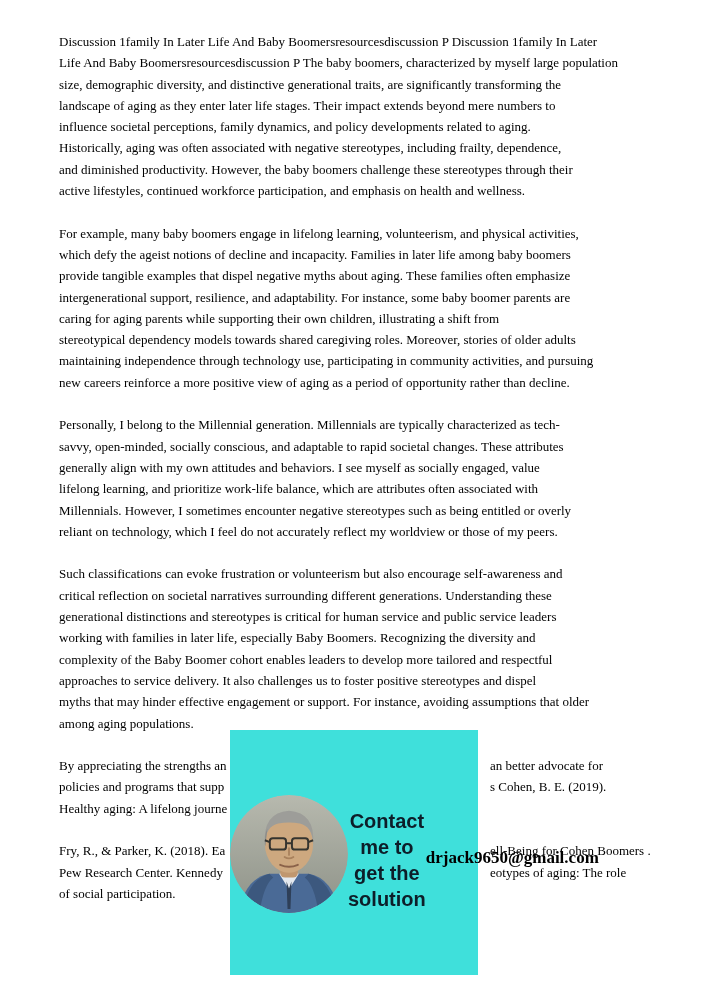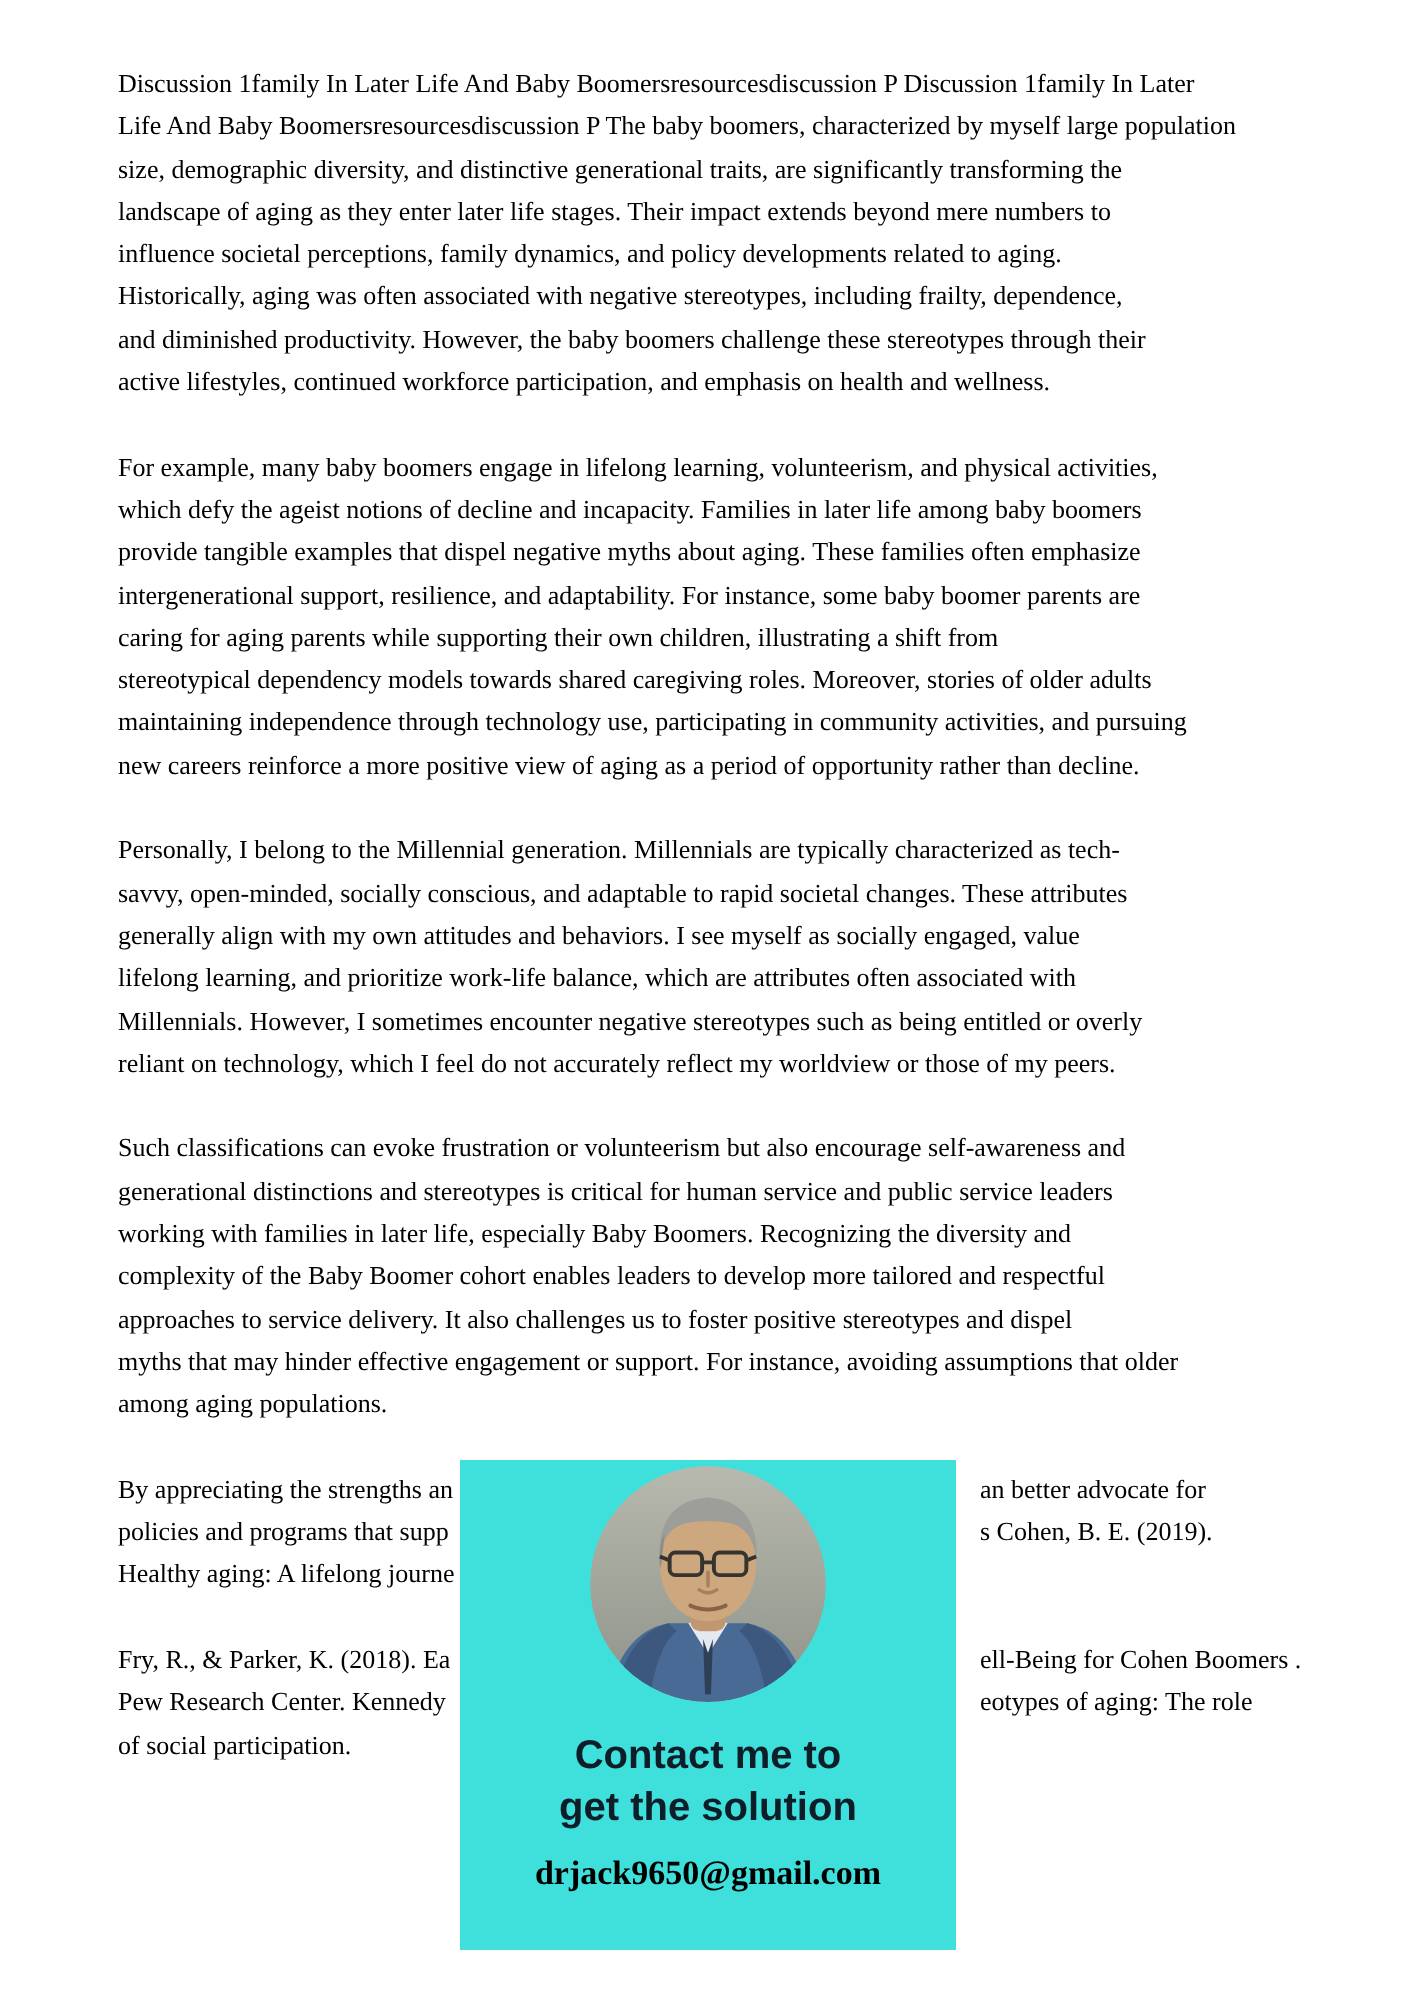--- a/index.html
+++ b/index.html
@@ -20,21 +20,21 @@
     line-height:21.3px;
   }
   .para{margin:0 0 21.3px 0;}
   .line{white-space:pre;height:21.3px;}
   .line.split{position:relative;}
   .frag-right{position:absolute;left:431px;top:0;}
   .overlay{
     position:absolute;
     left:230px;top:730px;
     width:248px;height:245px;
-    display:flex;flex-direction:column;align-items:center;
+    display:flex;flex-direction:row;align-items:center;
     z-index:5;
   }
   .avatar{
     width:118px;height:118px;
     border-radius:50%;
     overflow:hidden;
     margin-top:3px;
     flex:0 0 auto;
   }
   .avatar svg{display:block;width:100%;height:100%;}
@@ -84,20 +84,21 @@
       <div class="para">
         <div class="line">Personally, I belong to the Millennial generation. Millennials are typically characterized as tech-</div>
         <div class="line">savvy, open-minded, socially conscious, and adaptable to rapid societal changes. These attributes</div>
         <div class="line">generally align with my own attitudes and behaviors. I see myself as socially engaged, value</div>
         <div class="line">lifelong learning, and prioritize work-life balance, which are attributes often associated with</div>
         <div class="line">Millennials. However, I sometimes encounter negative stereotypes such as being entitled or overly</div>
         <div class="line">reliant on technology, which I feel do not accurately reflect my worldview or those of my peers.</div>
       </div>
       <div class="para">
         <div class="line">Such classifications can evoke frustration or volunteerism but also encourage self-awareness and</div>
+        <div class="line">critical reflection on societal narratives surrounding different generations. Understanding these</div>
         <div class="line">generational distinctions and stereotypes is critical for human service and public service leaders</div>
         <div class="line">working with families in later life, especially Baby Boomers. Recognizing the diversity and</div>
         <div class="line">complexity of the Baby Boomer cohort enables leaders to develop more tailored and respectful</div>
         <div class="line">approaches to service delivery. It also challenges us to foster positive stereotypes and dispel</div>
         <div class="line">myths that may hinder effective engagement or support. For instance, avoiding assumptions that older</div>
         <div class="line">among aging populations.</div>
       </div>
       <div class="para">
         <div class="line split"><span class="frag-left">By appreciating the strengths an</span><span class="frag-right">an better advocate for</span></div>
         <div class="line split"><span class="frag-left">policies and programs that supp</span><span class="frag-right">s Cohen, B. E. (2019).</span></div>

